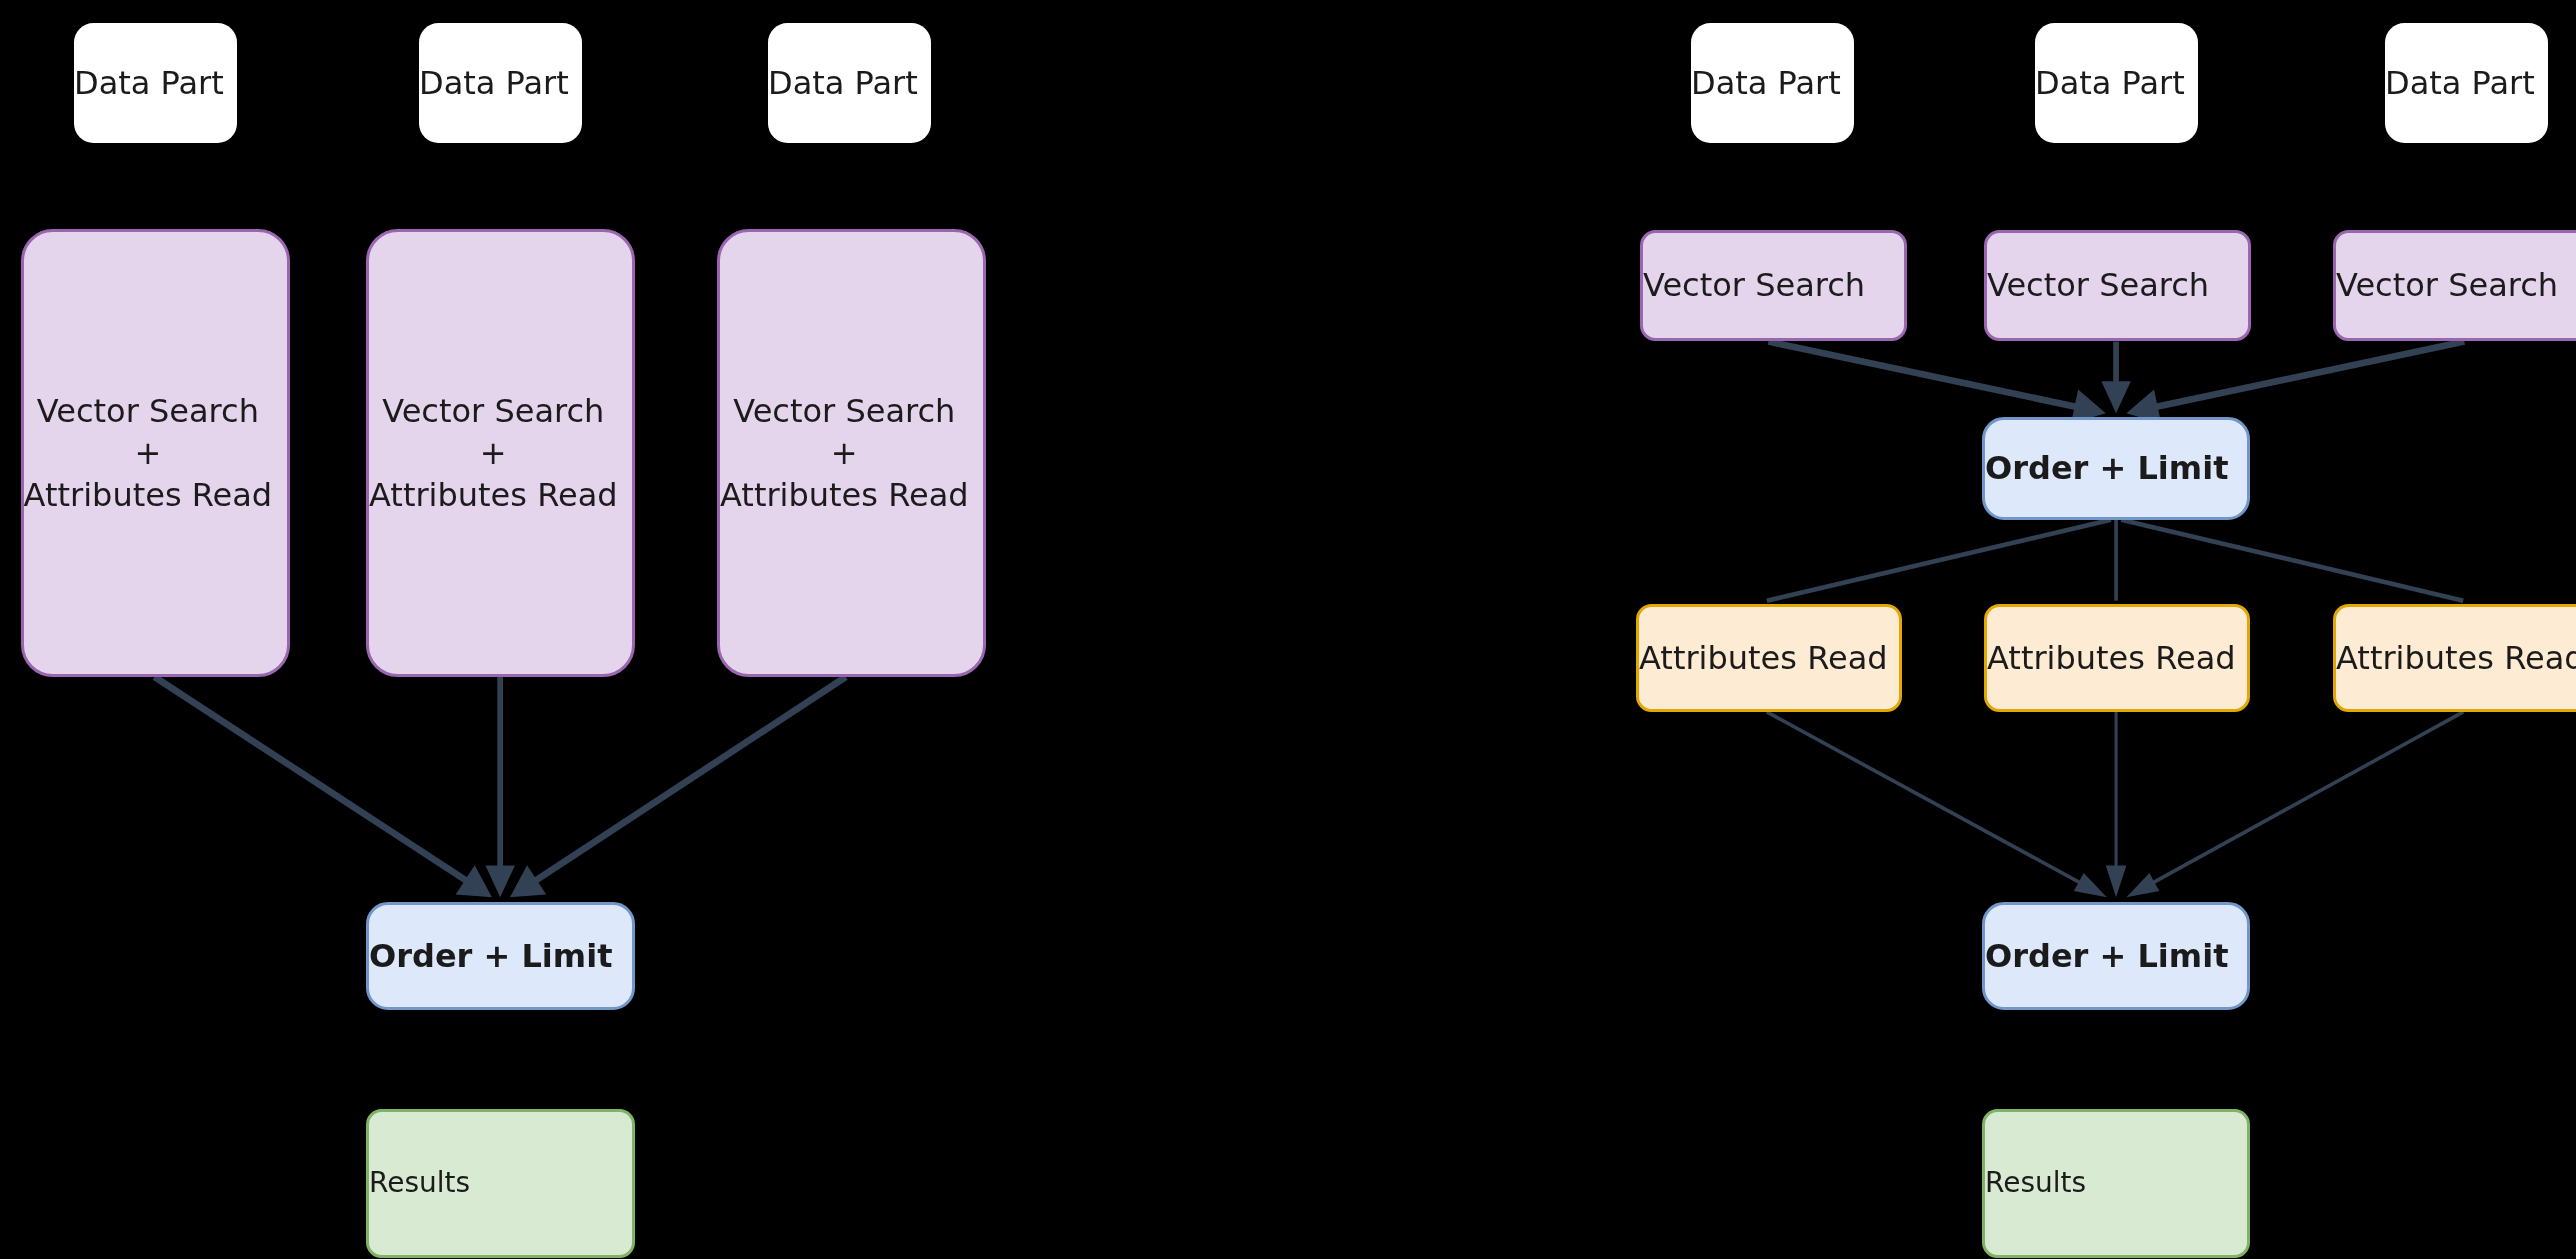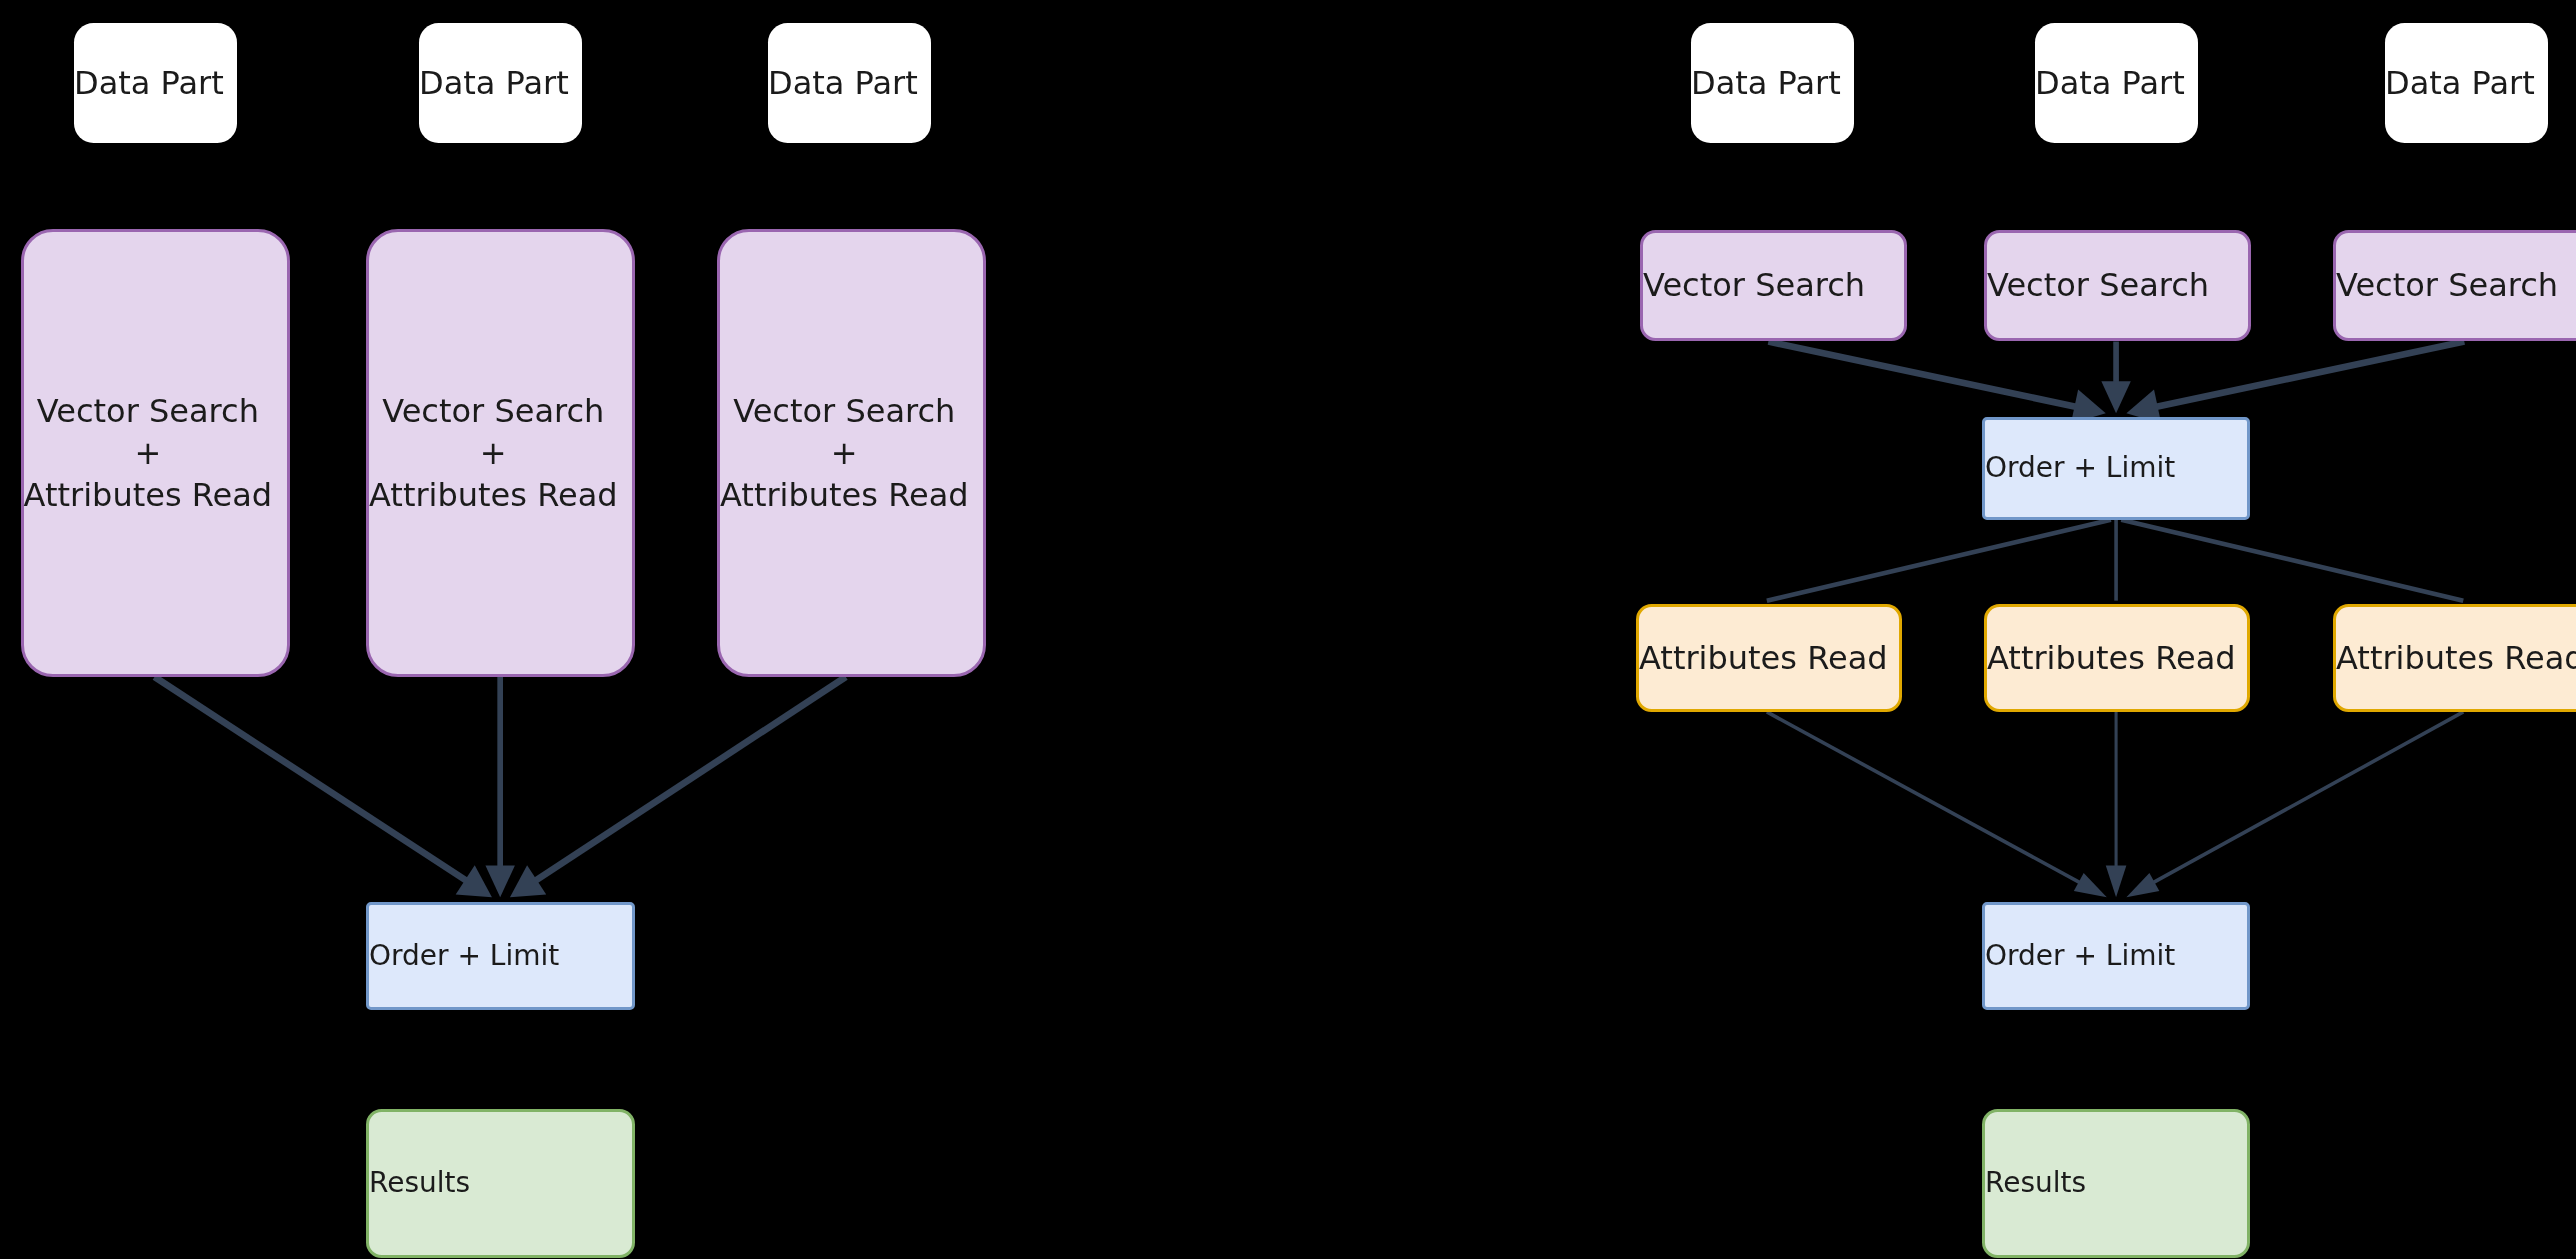--- a/index.html
+++ b/index.html
@@ -54,22 +54,23 @@
   }
   .node-attr {
     background: #fdebd3;
     border: 3.1px solid #e0a800;
     border-radius: 15.5px;
     font-size: 32px;
   }
   .node-order {
     background: #dde8fb;
     border: 3.1px solid #7197c9;
-    border-radius: 5px;
-    font-size: 28px;
+    border-radius: 22px;
+    font-size: 32px;
+    font-weight: bold;
   }
   .node-results {
     background: #d9ead3;
     border: 3.1px solid #81b366;
     border-radius: 15.5px;
     font-size: 28px;
   }
 </style>
 </head>
 <body>

